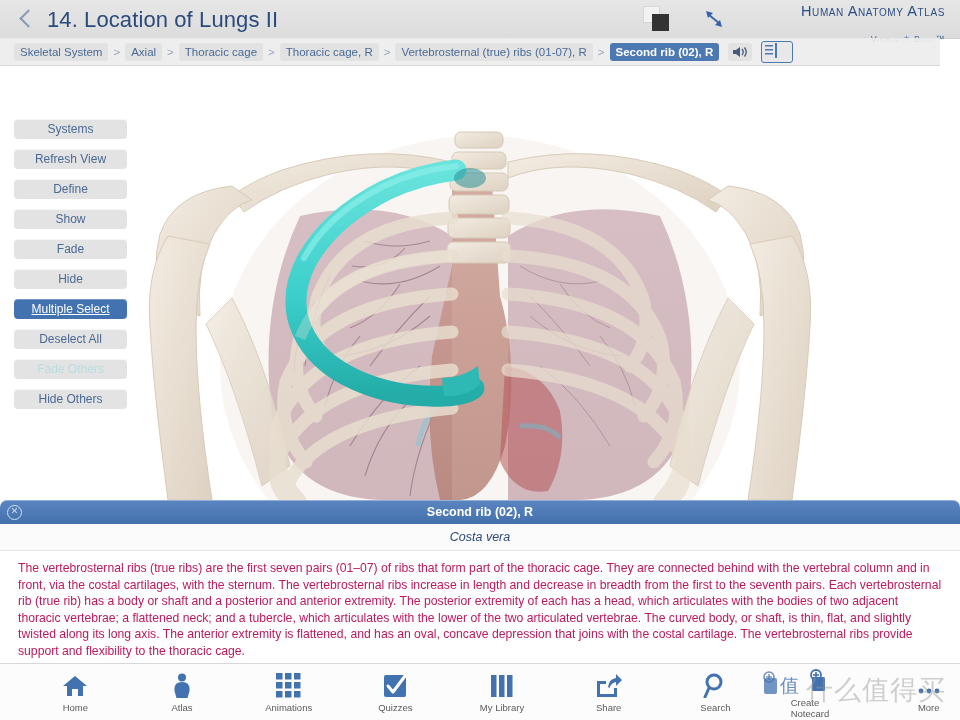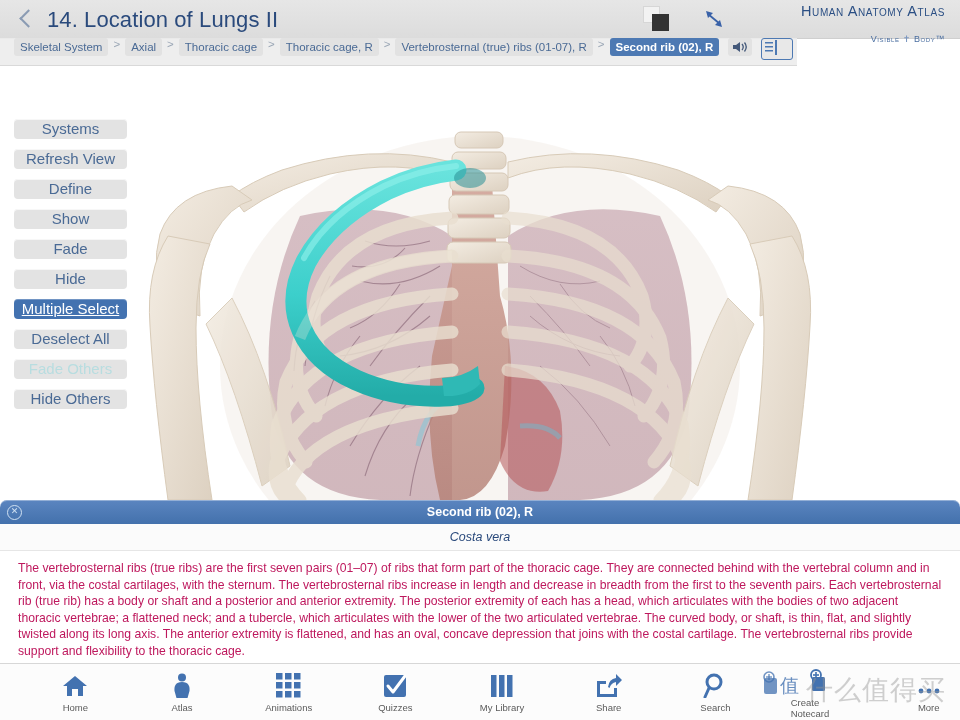--- a/index.html
+++ b/index.html
@@ -32,23 +32,23 @@
   .sq-icon .s1{position:absolute;left:0;top:0;width:15px;height:15px;background:#f2f2f2;border:1px solid #d6d6d6;}
   .sq-icon .s2{position:absolute;left:9px;top:8px;width:17px;height:17px;background:#333333;}
   .resize-icon{position:absolute;left:700px;top:6px;width:28px;height:26px;cursor:pointer;}
   .brandbox{position:absolute;right:15px;top:3px;text-align:right;}
   .brand1{font-size:14.5px;color:#2b4f84;letter-spacing:.6px;font-variant:small-caps;line-height:17px;}
   .brand2{font-size:9px;color:#4a6ea0;letter-spacing:.6px;font-variant:small-caps;line-height:11px;margin-top:14px;}
   .brand2 .tick{color:#7d98c0;}
 
   
   .crumbbar{
-    position:absolute;left:0;top:38px;width:797px;height:28px;
+    position:absolute;left:0;top:38px;width:940px;height:28px;
     background:rgba(236,236,236,.9);border-bottom:1px solid #d9d9d9;
-    display:flex;align-items:flex-start;padding-left:14px;box-sizing:border-box;
+    display:flex;align-items:center;padding-left:14px;box-sizing:border-box;
   }
   .crumb{
     background:#e2e2e2;color:#4a6a95;font-size:11.5px;border-radius:3px;
     padding:3px 6px;white-space:nowrap;cursor:pointer;
   }
   .crumb.active{background:#4d79b3;color:#ffffff;font-weight:bold;}
   .sep{color:#9aa6b5;font-size:11.5px;margin:0 5px;}
   .speaker-btn{
     width:24px;height:18px;background:#e2e2e2;border-radius:3px;margin-left:9px;
     position:relative;cursor:pointer;
@@ -67,21 +67,21 @@
   }
 
   
   .viewport{position:absolute;left:0;top:66px;width:960px;height:434px;background:#ffffff;overflow:hidden;}
   .viewport svg{display:block;}
 
   
   .toolcol{position:absolute;left:14px;top:119px;width:113px;z-index:5;}
   .toolbtn{
     width:113px;height:20px;line-height:20px;text-align:center;border-radius:4px;
-    background:#e3e3e3;color:#4a6a95;font-size:15px;margin-bottom:10px;cursor:pointer;
+    background:#e3e3e3;color:#4a6a95;font-size:12px;margin-bottom:10px;cursor:pointer;
     box-shadow:inset 0 1px 0 rgba(255,255,255,.7);
   }
   .toolbtn.primary{background:#4372b0;color:#ffffff;box-shadow:inset 0 1px 0 rgba(255,255,255,.25);text-decoration:underline;}
   .toolbtn.disabled{color:#b8dde0;cursor:default;}
 
   
   .infopanel{position:absolute;left:0;top:500px;width:960px;height:160px;}
   .info-head{
     position:relative;height:24px;border-radius:7px 7px 0 0;
     background:linear-gradient(#5b85c0,#4371ac);

